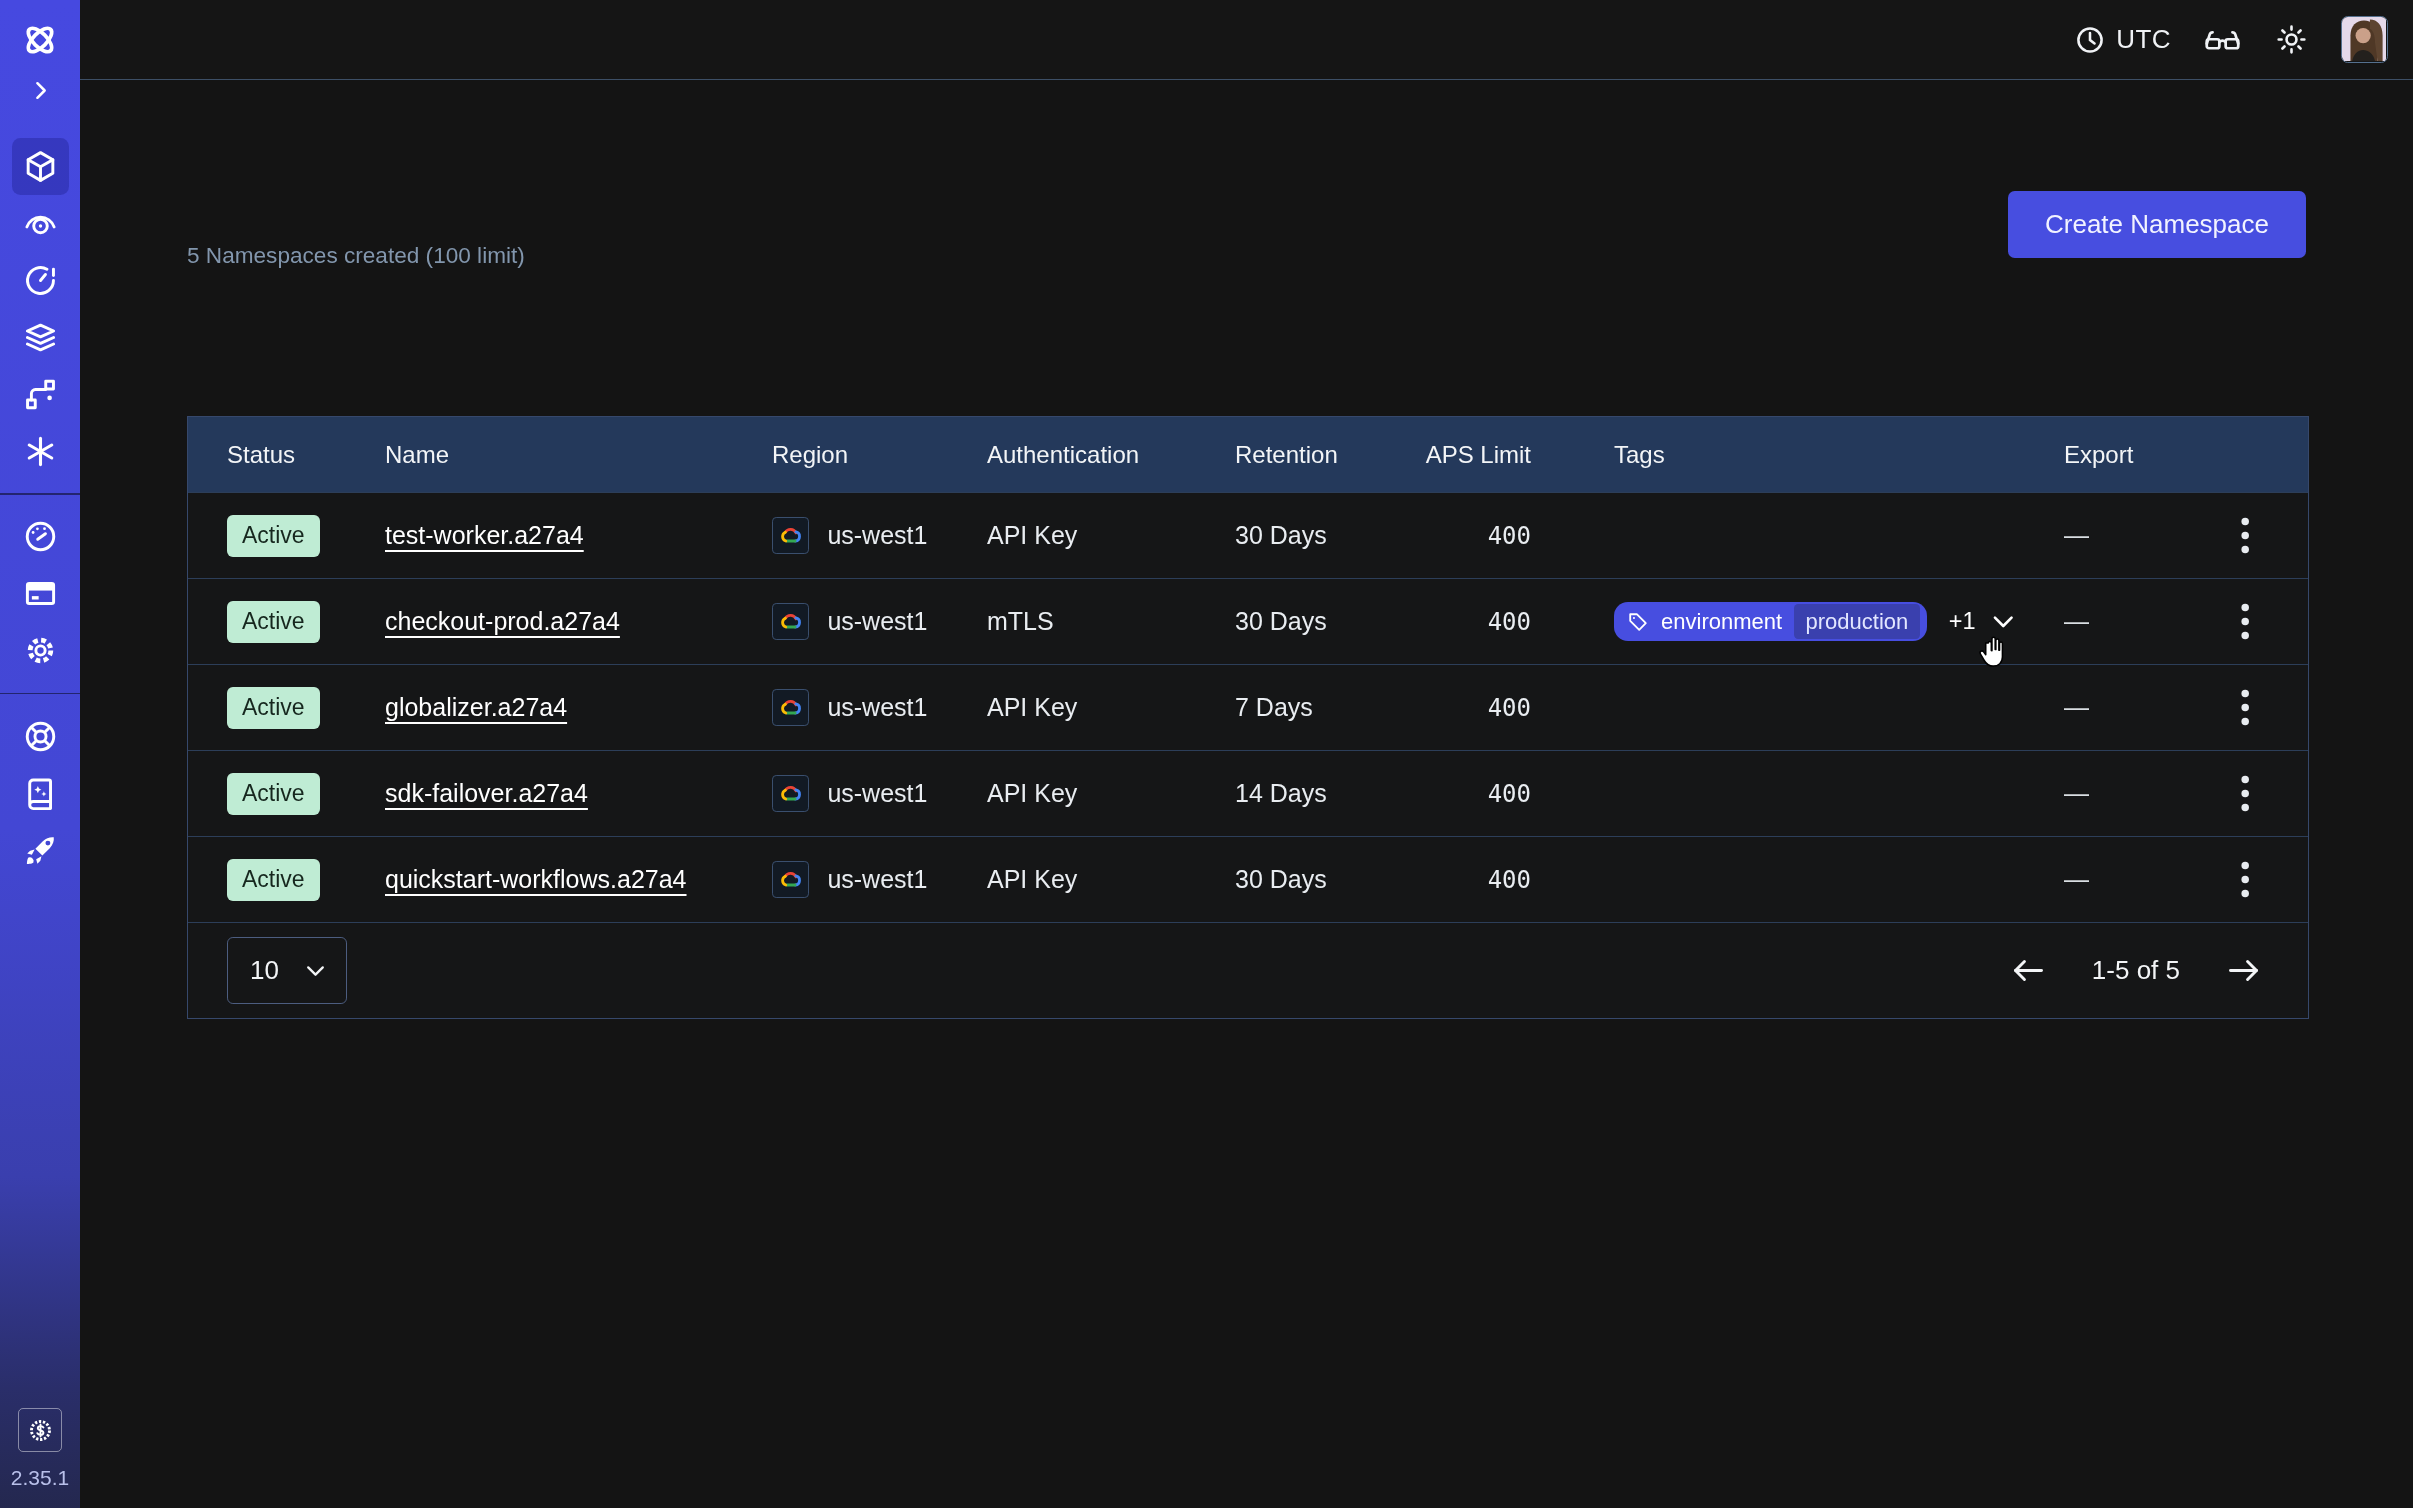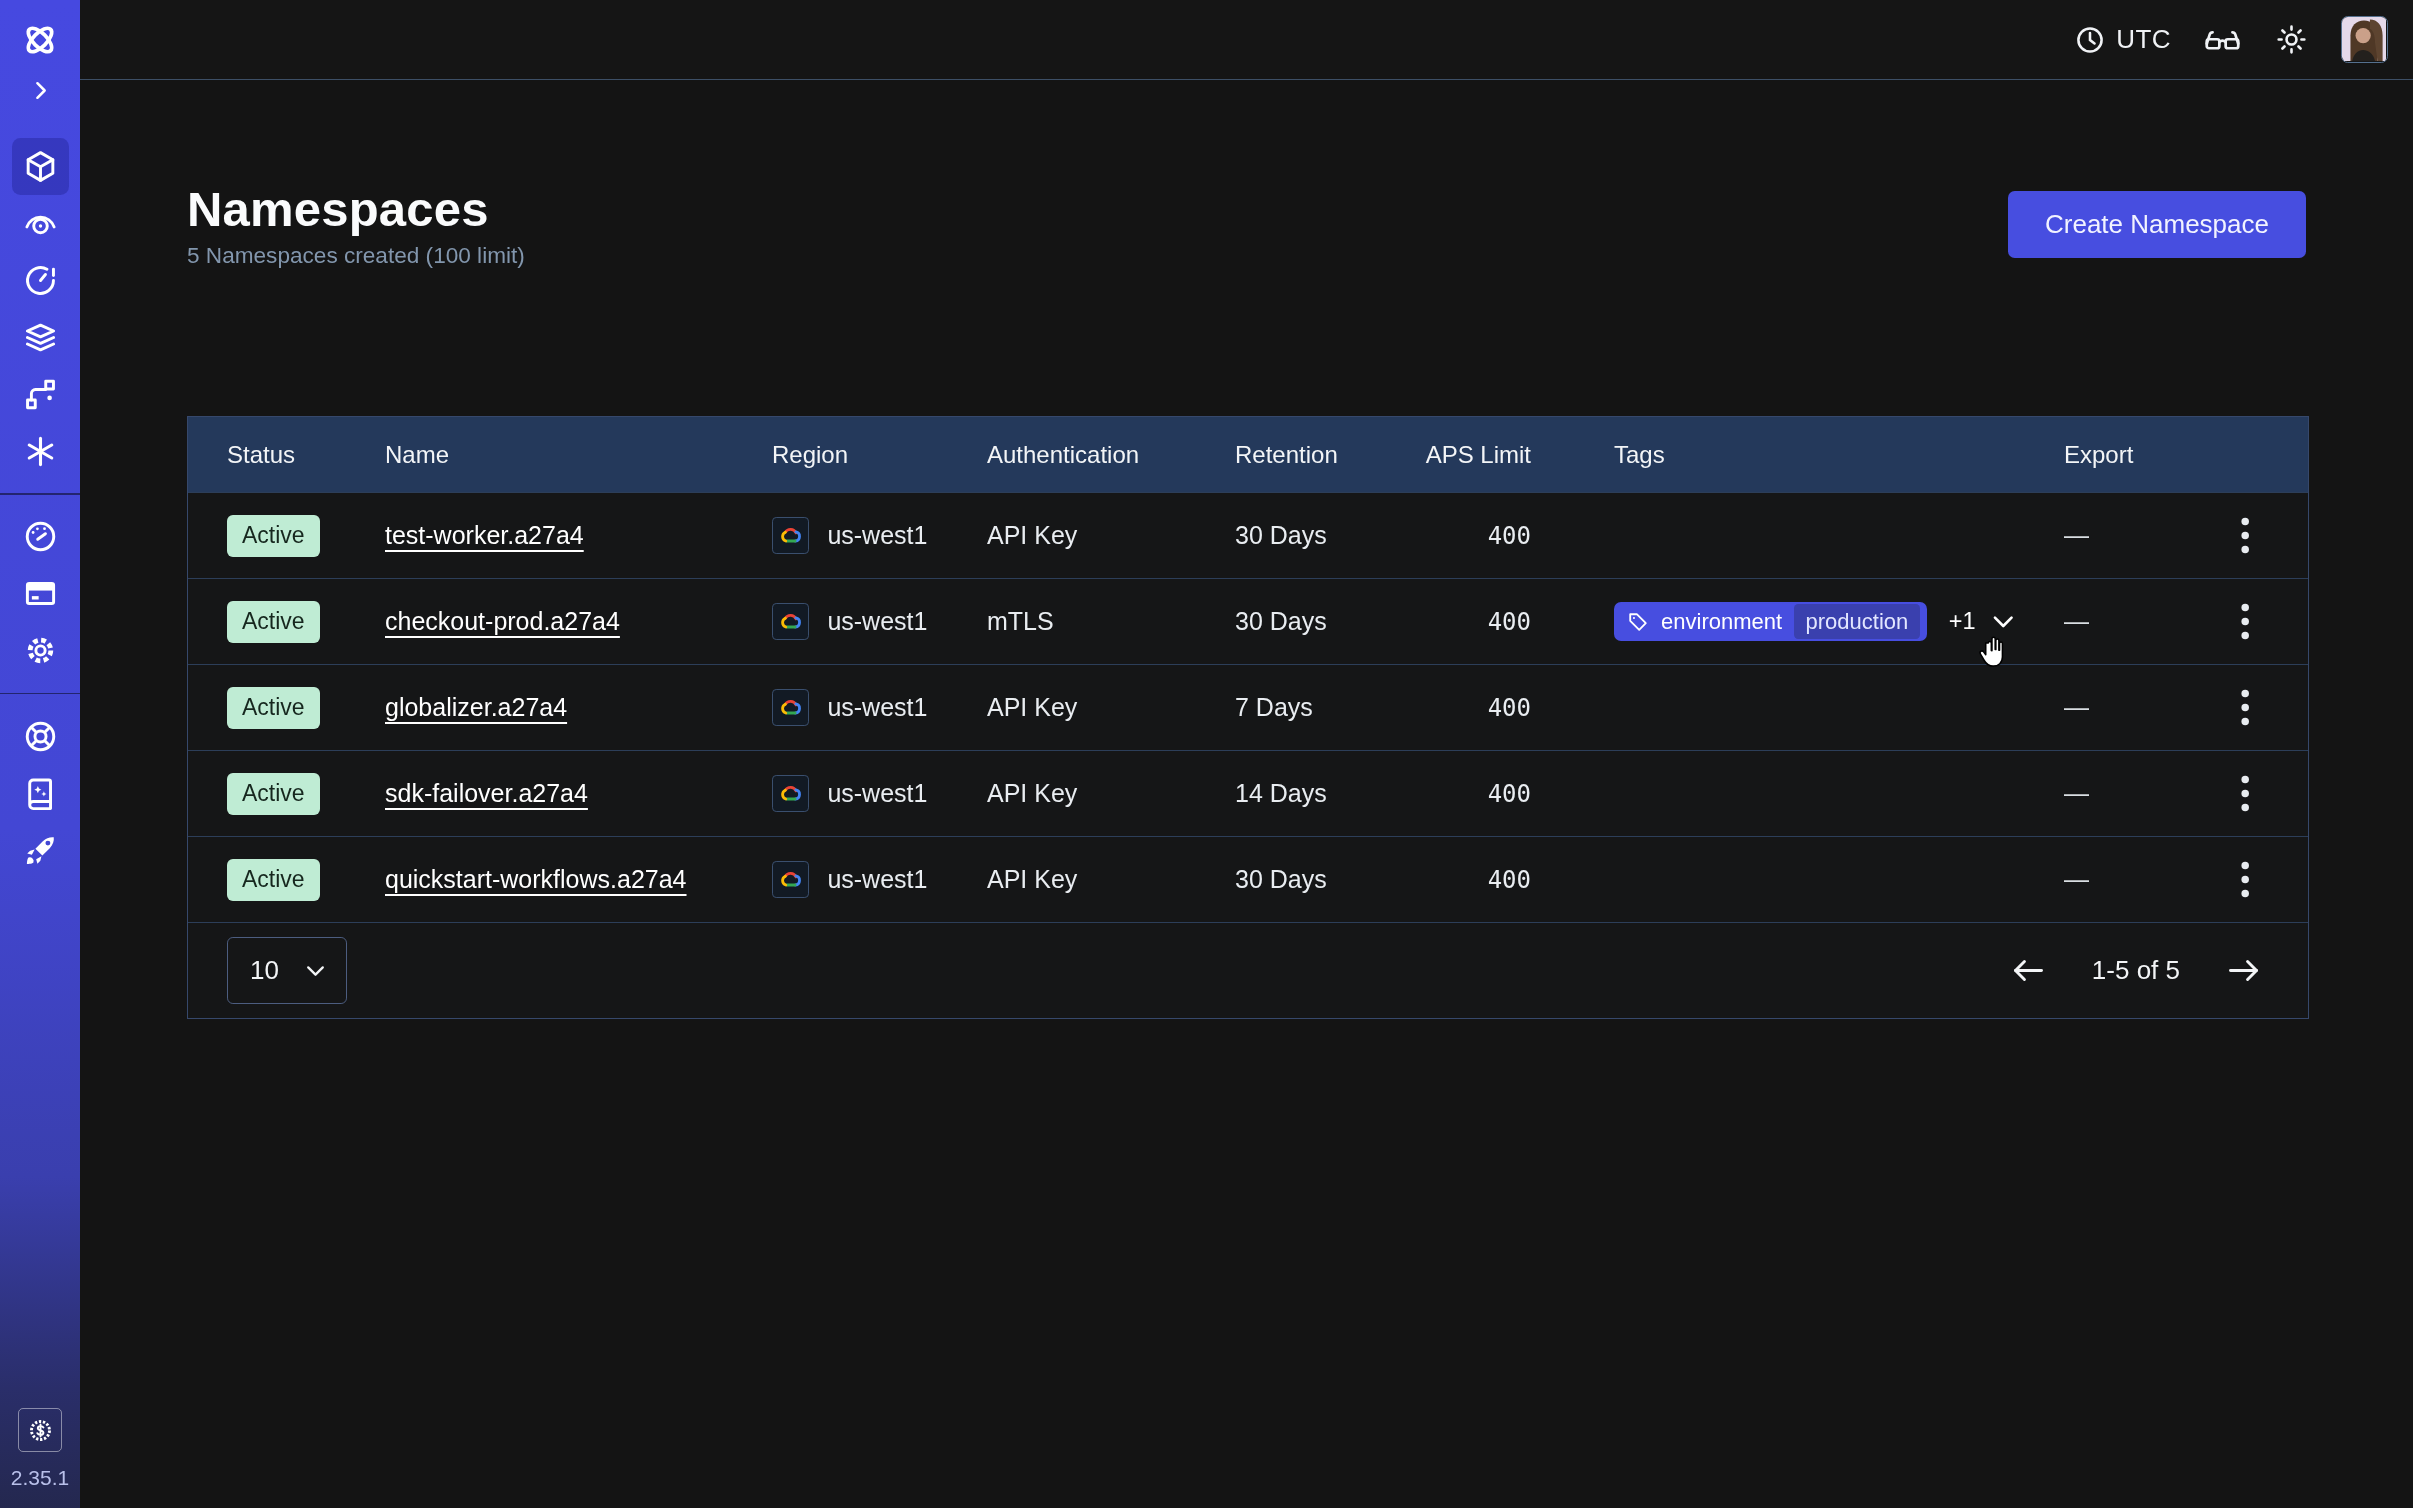--- a/index.html
+++ b/index.html
@@ -89,21 +89,21 @@
   }
   .name-link { color:#ffffff; text-decoration:underline; text-underline-offset:5.9px; cursor:pointer; }
   .region-cell { display:flex; align-items:center; gap:18.4px; }
   .gcp-box {
     width:37px; height:37px; border:1.7px solid #3a4f6e; border-radius:4.2px;
     display:flex; align-items:center; justify-content:center; background:#121a24;
   }
   .mono { font-family:"DejaVu Sans Mono", monospace; font-size:24px; }
   .tag-cell { display:flex; align-items:center; gap:22px; }
   .tag-chip {
-    display:flex; align-items:center; gap:11.7px; background:#474ee0; border-radius:7px;
+    display:flex; align-items:center; gap:11.7px; background:#474ee0; border-radius:14px;
     height:39px; padding:0 6.7px 0 13.4px; cursor:pointer;
   }
   .tag-key { color:#ffffff; font-size:22px; }
   .tag-val { background:#3a40ae; color:#e2e6ff; font-size:22px; border-radius:4.2px; padding:4.2px 11.7px; }
   .tag-more { color:#ffffff; font-size:23.5px; display:flex; align-items:center; gap:13.4px; cursor:pointer; }
   .export-cell { display:flex; align-items:center; justify-content:space-between; padding-right:44px; }
   .dash { color:#d9dee3; font-size:25px; }
   .kebab { width:37px; height:44px; display:flex; align-items:center; justify-content:center; cursor:pointer; border-radius:5px; }
 
   
@@ -266,21 +266,20 @@
       <rect width="52" height="52" fill="#e5d9ea"></rect>
       <path d="M10 52V22c0-12 7-18 16-18s16 6 16 18v30z" fill="#4f3826"></path>
       <circle cx="25" cy="22" r="9" fill="#caa089"></circle>
       <path d="M12 52c2-9 7-13 13-13s12 4 14 13z" fill="#23201d"></path>
       <path d="M33 14c4 2 6 8 6 16l3 22h6V22c0-12-6-19-15-19z" fill="#5d4430"></path>
     </svg>
   </div>
 </header>
 
 <main class="main">
-  <h1 class="page-title">Namespaces</h1>
   <div class="page-subtitle">5 Namespaces created (100 limit)</div>
   <button class="create-btn">Create Namespace</button>
 
 
   <section class="table">
 
     <div class="tgrid thead">
       <div class="th">Status</div>
       <div class="th">Name</div>
       <div class="th">Region</div>

